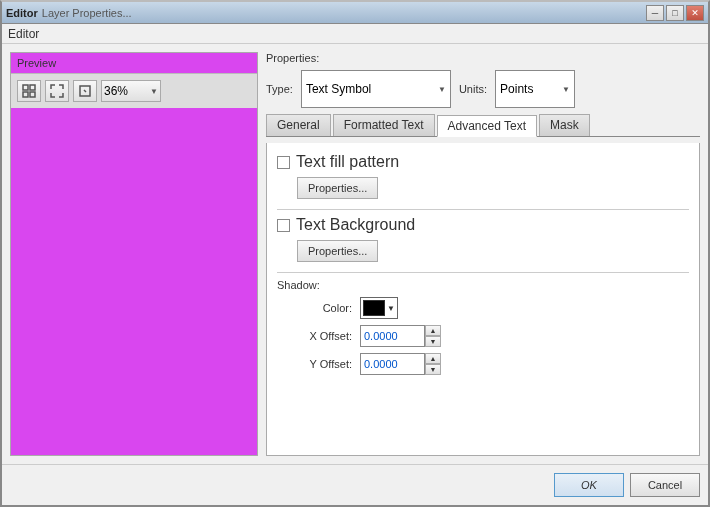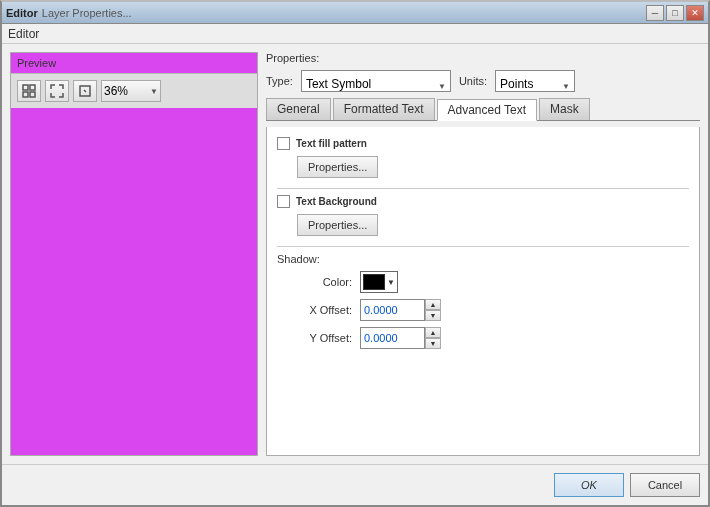--- a/index.html
+++ b/index.html
@@ -17,32 +17,32 @@
     .preview-label { padding: 4px 6px; font-size: 11px; color: #333; }
     .preview-area { flex: 1; display: flex; align-items: center; justify-content: center; background: #e0e0e0; }
     .preview-text { font-size: 16px; color: #333; font-family: serif; }
     .preview-bottom { padding: 6px; display: flex; align-items: center; gap: 4px; border-top: 1px solid #bbb; background: #ddd; }
     .icon-btn { width: 24px; height: 22px; border: 1px solid #aaa; background: linear-gradient(to bottom, #f8f8f8, #e0e0e0); display: flex; align-items: center; justify-content: center; cursor: pointer; font-size: 10px; color: #333; }
     .zoom-select { width: 60px; height: 22px; border: 1px solid #aaa; background: linear-gradient(to bottom, #f8f8f8, #e0e0e0); padding: 0 2px; font-size: 11px; cursor: pointer; display: flex; align-items: center; justify-content: space-between; }
     .right-panel { flex: 1; display: flex; flex-direction: column; gap: 6px; }
     .props-row { display: flex; align-items: center; gap: 8px; }
     .props-label { font-size: 11px; color: #333; }
     .type-row { display: flex; align-items: center; gap: 8px; }
-    .select-box { height: 22px; border: 1px solid #888; background: white; display: flex; align-items: flex-end; justify-content: space-between; padding: 0 4px; cursor: pointer; }
+    .select-box { height: 38px; border: 1px solid #888; background: white; display: flex; align-items: center; justify-content: space-between; padding: 0 4px; cursor: pointer; }
     .type-select { width: 150px; }
     .units-select { width: 80px; }
     .select-arrow { font-size: 8px; color: #555; }
     .tabs { display: flex; border-bottom: 1px solid #888; }
     .tab { padding: 3px 10px; border: 1px solid #aaa; border-bottom: none; background: linear-gradient(to bottom, #e8e8e8, #d0d0d0); cursor: pointer; font-size: 11px; color: #333; margin-right: 2px; }
     .tab.active { background: white; border-bottom: 1px solid white; z-index: 1; position: relative; top: 1px; font-weight: normal; }
     .tab-content { border: 1px solid #aaa; border-top: none; background: white; flex: 1; padding: 10px; }
     .section { margin-bottom: 10px; }
     .checkbox-row { display: flex; align-items: center; gap: 6px; margin-bottom: 6px; }
     .checkbox { width: 13px; height: 13px; border: 1px solid #888; background: white; display: flex; align-items: center; justify-content: center; cursor: pointer; }
-    .checkbox-label { font-size: 10px; color: #333; font-weight: bold; }
+    .checkbox-label { font-size: 16px; color: #333; }
     .prop-btn { height: 22px; border: 1px solid #aaa; background: linear-gradient(to bottom, #f8f8f8, #e0e0e0); padding: 0 10px; cursor: pointer; font-size: 11px; color: #333; margin-left: 20px; }
     .shadow-section { }
     .shadow-title { font-size: 11px; color: #333; margin-bottom: 6px; }
     .field-row { display: flex; align-items: center; gap: 8px; margin-bottom: 6px; margin-left: 20px; }
     .field-label { font-size: 11px; color: #333; width: 55px; text-align: right; }
     .color-btn { width: 38px; height: 22px; border: 1px solid #666; background: white; display: flex; align-items: center; gap: 2px; cursor: pointer; padding: 1px 2px; }
     .color-swatch { width: 22px; height: 16px; background: black; border: 1px solid #333; }
     .color-arrow { font-size: 8px; color: #333; }
     .number-input { width: 65px; height: 22px; border: 1px solid #888; background: white; padding: 0 3px; font-size: 11px; color: #0055cc; display: flex; align-items: center; }
     .spin-buttons { display: flex; flex-direction: column; }

